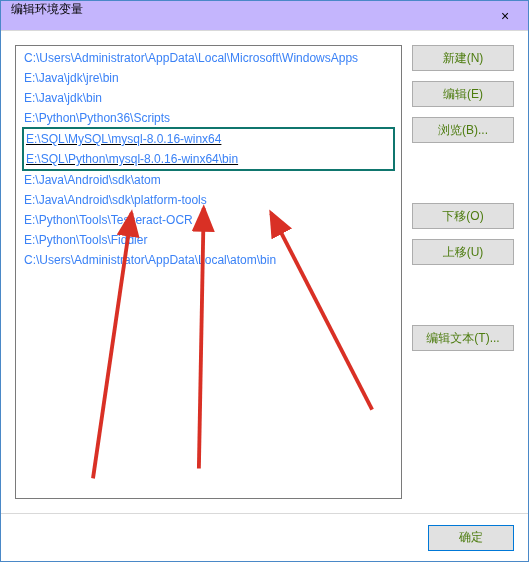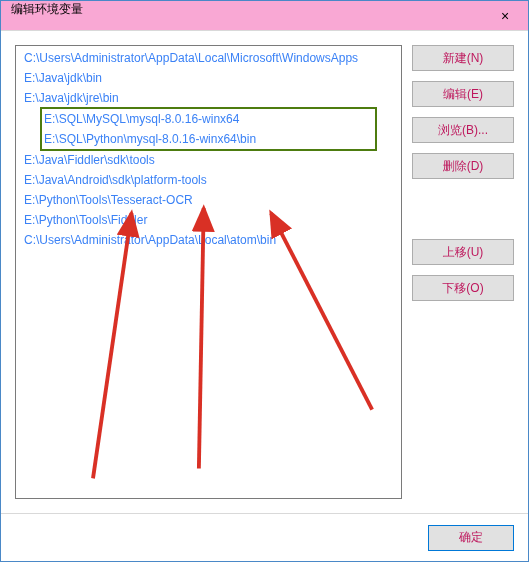--- a/index.html
+++ b/index.html
@@ -8,21 +8,21 @@
     font-family: "Microsoft YaHei", "Segoe UI", Tahoma, sans-serif;
     font-size: 12px;
     background: #fff;
     width: 529px;
     height: 562px;
     overflow: hidden;
     border: 1px solid #4a88c7;
   }
   .titlebar {
     height: 30px;
-    background: #f9a8d4;
+    background: #c4b5fd;
     border-bottom: 1px solid #d9d9d9;
     display: flex;
     align-items: center;
     padding: 0 0 12px 10px;
     position: relative;
   }
   .titlebar .title {
     font-size: 12px;
     color: #000;
   }
@@ -55,39 +55,40 @@
   }
   .listbox .item {
     padding: 3px 8px;
     font-size: 12px;
     color: #3b82f6;
     white-space: nowrap;
     overflow: hidden;
     cursor: default;
   }
   .hl-group {
-    border: 2px solid #4d7c0f;
-    margin: -1px 24px;
+    border: 2px solid #0f766e;
+    margin: -1px 6px;
+    text-decoration: underline;
   }
   .hl-group .item {
     padding-left: 2px;
     padding-right: 2px;
   }
   .side {
     width: 102px;
     display: flex;
     flex-direction: column;
     gap: 10px;
   }
   .btn {
     height: 26px;
     border: 1px solid #adadad;
     background: #e1e1e1;
     font-size: 12px;
-    color: #be185d;
+    color: #4d7c0f;
     display: flex;
     align-items: center;
     justify-content: center;
     cursor: default;
     padding: 0 6px;
   }
   .spacer-lg { height: 40px; }
   .footer {
     height: 48px;
     border-top: 1px solid #d9d9d9;
@@ -112,27 +113,28 @@
   <span class="title">编辑环境变量</span>
   <div class="close">
     <span>×</span>
   </div>
 </div>
 
 <div class="client">
   <div class="listbox">
     <div class="items">
       <div class="item">C:\Users\Administrator\AppData\Local\Microsoft\WindowsApps</div>
+      <div class="item">E:\Java\jdk\jre\bin</div>
       <div class="item">E:\Java\jdk\bin</div>
-      <div class="item">E:\Java\jdk\jre\bin</div>
+      <div class="item">E:\Python\Python36\Scripts</div>
       <div class="hl-group">
         <div class="item">E:\SQL\MySQL\mysql-8.0.16-winx64</div>
         <div class="item">E:\SQL\Python\mysql-8.0.16-winx64\bin</div>
       </div>
-      <div class="item">E:\Java\Fiddler\sdk\tools</div>
+      <div class="item">E:\Java\Android\sdk\atom</div>
       <div class="item">E:\Java\Android\sdk\platform-tools</div>
       <div class="item">E:\Python\Tools\Tesseract-OCR</div>
       <div class="item">E:\Python\Tools\Fiddler</div>
       <div class="item">C:\Users\Administrator\AppData\Local\atom\bin</div>
     </div>
     <svg class="arrows" viewBox="0 0 400 460" preserveAspectRatio="none">
       <defs>
         <marker id="ah" markerWidth="8" markerHeight="8" refX="6" refY="3" orient="auto">
           <path d="M0,0 L7,3 L0,6 Z" fill="#d93025"></path>
         </marker>
@@ -146,31 +148,31 @@
   <div class="side">
     <div class="btn">
         <span>新建(N)</span>
       </div>
     <div class="btn">
         <span>编辑(E)</span>
       </div>
     <div class="btn">
         <span>浏览(B)...</span>
       </div>
+    <div class="spacer-lg"></div>
     <div class="btn">
-        <span>删除(D)</span>
+        <span>下移(O)</span>
+      </div>
+    <div class="btn">
+        <span>上移(U)</span>
       </div>
     <div class="spacer-lg"></div>
     <div class="btn">
-        <span>上移(U)</span>
+        <span>编辑文本(T)...</span>
       </div>
-    <div class="btn">
-        <span>下移(O)</span>
-      </div>
-    <div class="spacer-lg"></div>
   </div>
 </div>
 
 <div class="footer">
   <div class="btn primary">
       <span>确定</span>
     </div>
 </div>
 
 </body></html>

